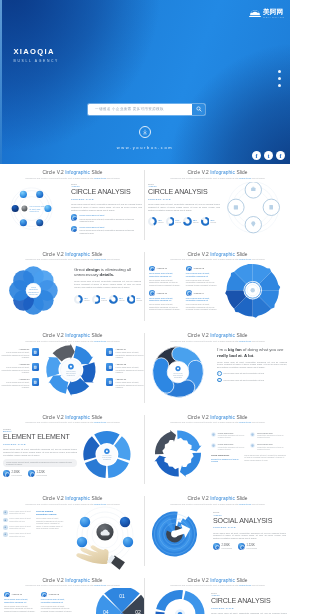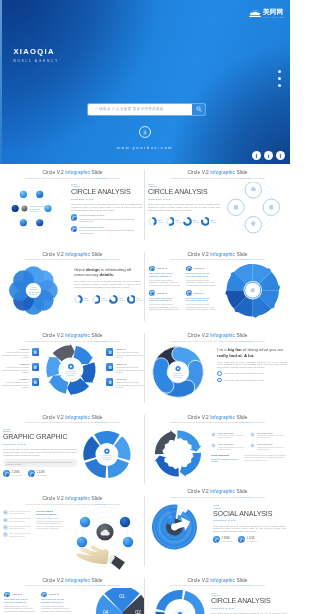--- a/index.html
+++ b/index.html
@@ -587,21 +587,21 @@
           </div>
 </div>
       </div>
   </div>
   <div class="slide c1" style="left:0px;top:244.5px">
     <div class="sl-title"><span>Circle V.2 </span><span class="hl">Infographic</span><span> Slide</span></div>
     <div class="sl-sub"><span>professional and creative Powerpoint template a set of slides designed with </span><span class="b">modern trend</span><span> and flat design</span></div>
     <div class="body-area">
         <div class="s7-left">
  <div class="eyebrow"><span>Graphic</span><span class="b">Element</span></div>
- <div class="bigh">GRAPHIC GRAPHIC</div>
+ <div class="bigh">ELEMENT ELEMENT</div>
  <div class="subh">CONTENT TITLE</div>
  <div class="para">Lorem ipsum dolor sit amet, consectetur adipiscing elit, sed do eiusmod tempor incididunt ut labore et dolore magna aliqua. Ut enim ad minim veniam, quis nostrud exercitation ullamco laboris nisi ut aliquip.</div>
  <div class="pill">Lorem ipsum dolor sit amet, consectetur adipiscing elit sed do eiusmod tempor incididunt ut labore.</div>
  <div class="stats">
   <div class="stat">
               <div class="sc"></div>
               <div>
                 <div class="sv">2.580K</div>
                 <div class="sl">Lorem ipsum</div>
               </div>
@@ -765,21 +765,21 @@
 </g>
 <circle cx="39" cy="28" r="8.6" fill="url(#dk)"></circle>
 <path d="M34.5 29.4 a2.3 2.3 0 0 1 2.2-2.2 a3 3 0 0 1 5.6 .5 a2 2 0 0 1 -.3 3.9 h-5.6 a2.3 2.3 0 0 1 -1.9 -2.2 z" fill="#e9edf2"></path>
 <circle cx="19" cy="18" r="5.2" fill="url(#bc1)"></circle>
 <circle cx="59" cy="18" r="5.2" fill="url(#bc2)"></circle>
 <circle cx="16" cy="38" r="5.2" fill="url(#bc1)"></circle>
 <circle cx="62" cy="38" r="5.2" fill="url(#bc1)"></circle>
 </svg>
       </div>
   </div>
-  <div class="slide c2" style="left:145px;top:319px">
+  <div class="slide c2" style="left:145px;top:326.0px">
     <div class="sl-title"><span>Circle V.2 </span><span class="hl">Infographic</span><span> Slide</span></div>
     <div class="sl-sub"><span>professional and creative Powerpoint template a set of slides designed with </span><span class="b">modern trend</span><span> and flat design</span></div>
     <div class="body-area">
         <svg class="s10-left" viewBox="0 0 66 66">
 <path d="M29.5,30 L43.35,12.27 A22.5,22.5 0 1 1 32.63,7.72 Z" fill="#2f86e0"></path>
           <path d="M29.5,30 L37.86,14.28 A17.8,17.8 0 1 1 25.19,12.73 Z" fill="#3b93e9"></path>
           <path d="M29.5,30 L33.58,17.45 A13.2,13.2 0 1 1 21.74,19.32 Z" fill="#2f86e0"></path>
           <path d="M29.5,30 L30.09,21.62 A8.4,8.4 0 1 1 21.83,26.58 Z" fill="#3a4452"></path>
 <circle cx="29.5" cy="30" r="3.4" fill="#fff"></circle>
 <g stroke="#8ec9f7" stroke-width=".4" fill="none" opacity=".75">

